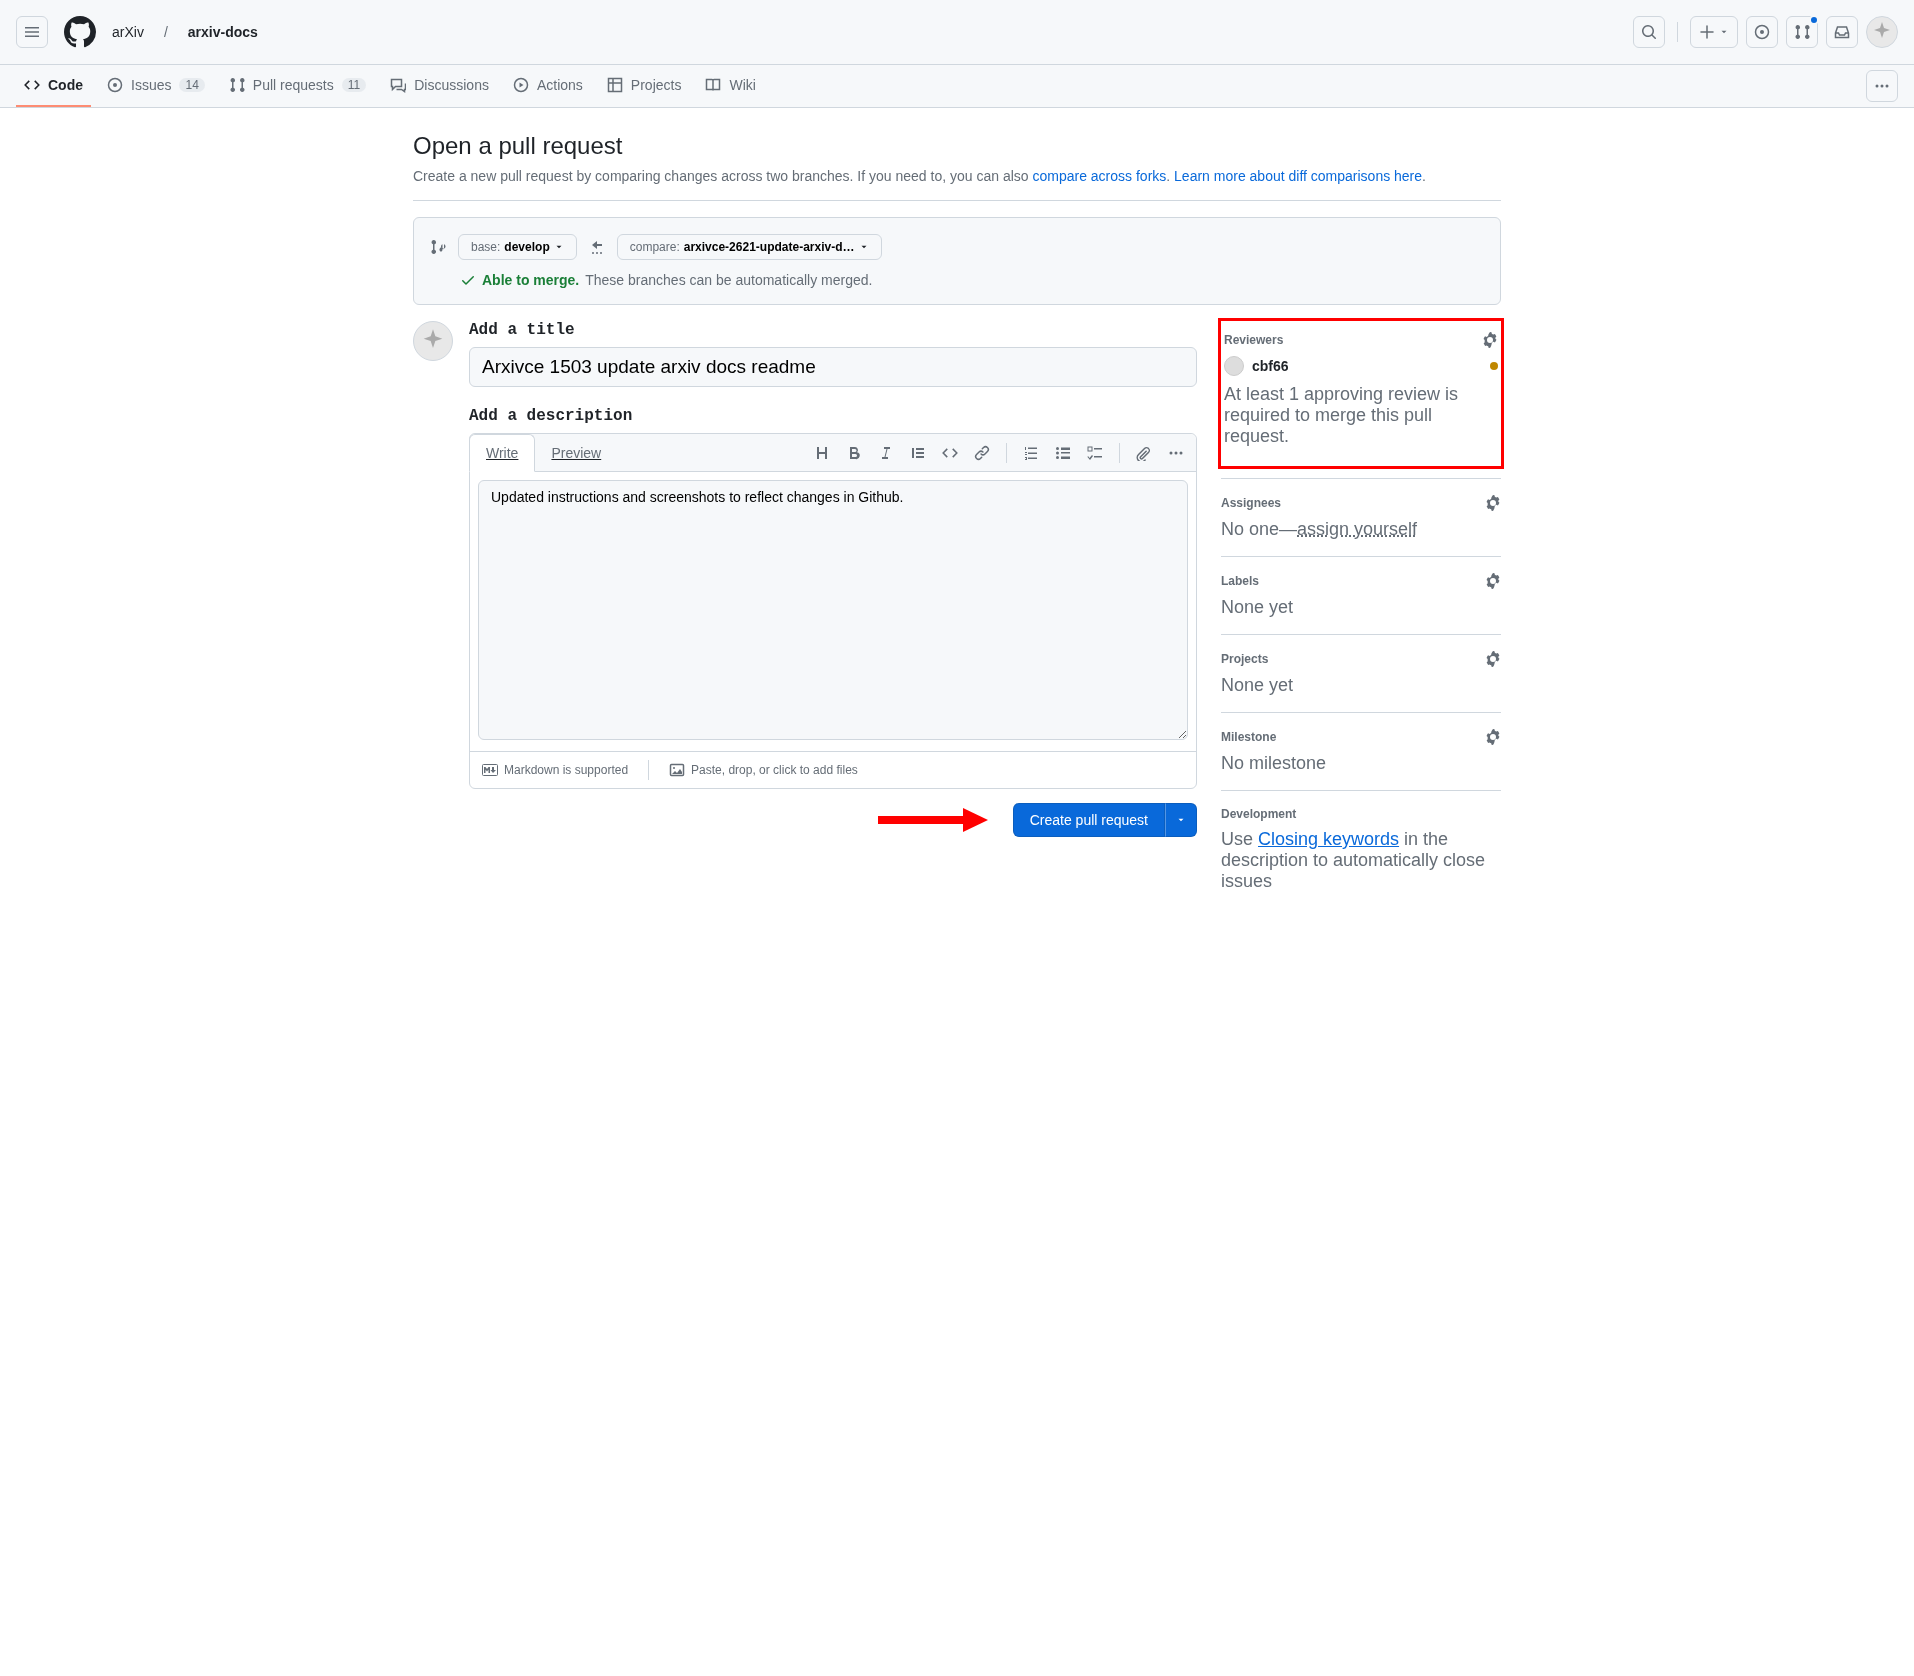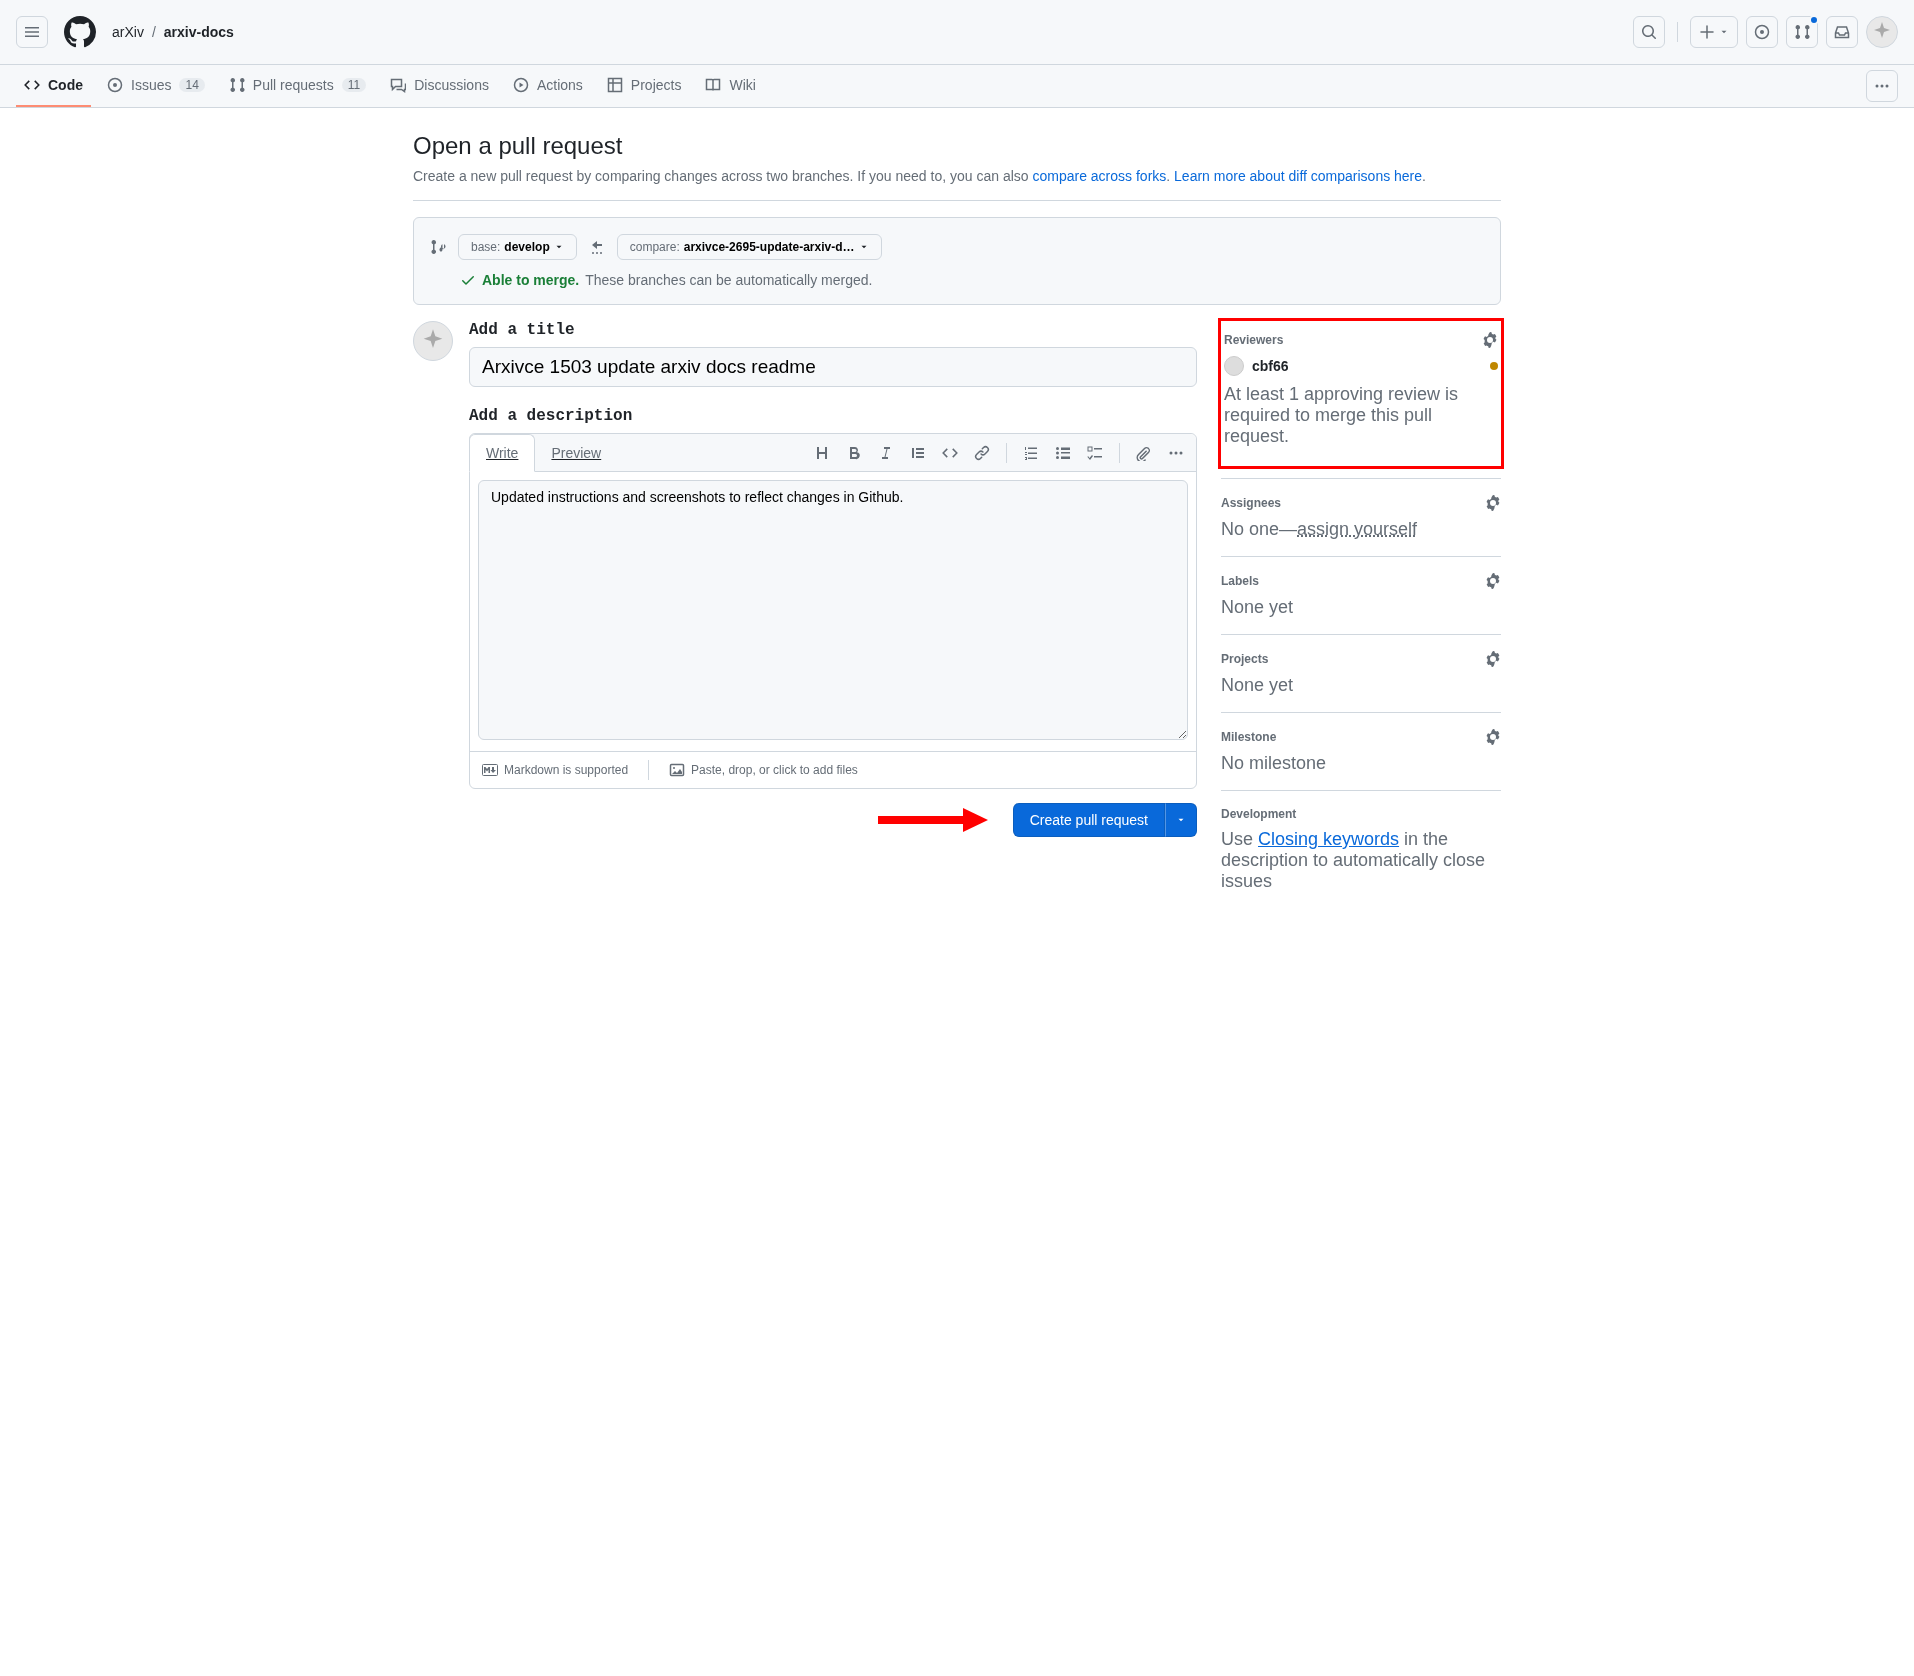--- a/index.html
+++ b/index.html
@@ -1,20 +1,20 @@
 <!DOCTYPE html>
 <html><head>
 <meta charset="utf-8">
 <style>
 * { box-sizing: border-box; margin: 0; padding: 0; }
 body { font-family: -apple-system, BlinkMacSystemFont, "Segoe UI", Helvetica, Arial, sans-serif; font-size: 14px; color: #1f2328; background: #ffffff; }
 .topbar { background: #f6f8fa; border-bottom: 1px solid #d0d7de; padding: 16px; display: flex; align-items: center; gap: 16px; }
 .hamburger { width: 32px; height: 32px; border: 1px solid #d0d7de; border-radius: 6px; display: flex; align-items: center; justify-content: center; cursor: pointer; }
 .gh-logo { width: 32px; height: 32px; }
-.breadcrumb { display: flex; align-items: center; gap: 8px; font-size: 14px; }
+.breadcrumb { display: flex; align-items: center; gap: 20px; font-size: 14px; }
 .breadcrumb a { color: #1f2328; text-decoration: none; }
 .breadcrumb .sep { color: #656d76; }
 .breadcrumb .repo { font-weight: 600; }
 .topbar-right { margin-left: auto; display: flex; align-items: center; gap: 8px; }
 .icon-btn { width: 32px; height: 32px; border: 1px solid #d0d7de; border-radius: 6px; display: flex; align-items: center; justify-content: center; cursor: pointer; background: #f6f8fa; position: relative; }
 .icon-btn.wide { width: 48px; }
 .notif-dot { position: absolute; top: -2px; right: -2px; width: 10px; height: 10px; background: #0969da; border-radius: 50%; border: 2px solid #f6f8fa; }
 .avatar { width: 32px; height: 32px; border-radius: 50%; background: #e8e8e8; border: 1px solid #d0d7de; display:flex;align-items:center;justify-content:center; }
 .vdiv { width: 1px; height: 20px; background: #d0d7de; margin: 0 4px; }
 .repo-nav { background: #f6f8fa; border-bottom: 1px solid #d0d7de; padding: 0 16px; display: flex; align-items: center; gap: 8px; }
@@ -210,21 +210,21 @@
       <div class="arrow-back">
         <svg width="16" height="20" viewBox="0 0 16 20">
             <path fill="#656d76" d="M8 4L3 8l5 4V9h5V7H8z"></path>
             <circle cx="4" cy="16" r="1" fill="#656d76"></circle>
             <circle cx="8" cy="16" r="1" fill="#656d76"></circle>
             <circle cx="12" cy="16" r="1" fill="#656d76"></circle>
           </svg>
       </div>
       <button class="branch-btn">
         <span class="label">compare: </span>
-          <span class="value">arxivce-2695-update-arxiv-d…</span>
+          <span class="value">arxivce-2621-update-arxiv-d…</span>
         <svg width="10" height="10" viewBox="0 0 16 16">
             <path fill="#1f2328" d="M4 6l4 4 4-4z"></path>
           </svg>
       </button>
     </div>
     <div class="merge-status">
       <svg class="check" width="16" height="16" viewBox="0 0 16 16">
           <path fill="#1a7f37" d="M13.78 4.22a.75.75 0 0 1 0 1.06l-7.25 7.25a.75.75 0 0 1-1.06 0L2.22 9.28a.75.75 0 0 1 1.06-1.06L6 10.94l6.72-6.72a.75.75 0 0 1 1.06 0Z"></path>
         </svg>
       <span class="able">Able to merge.</span>

